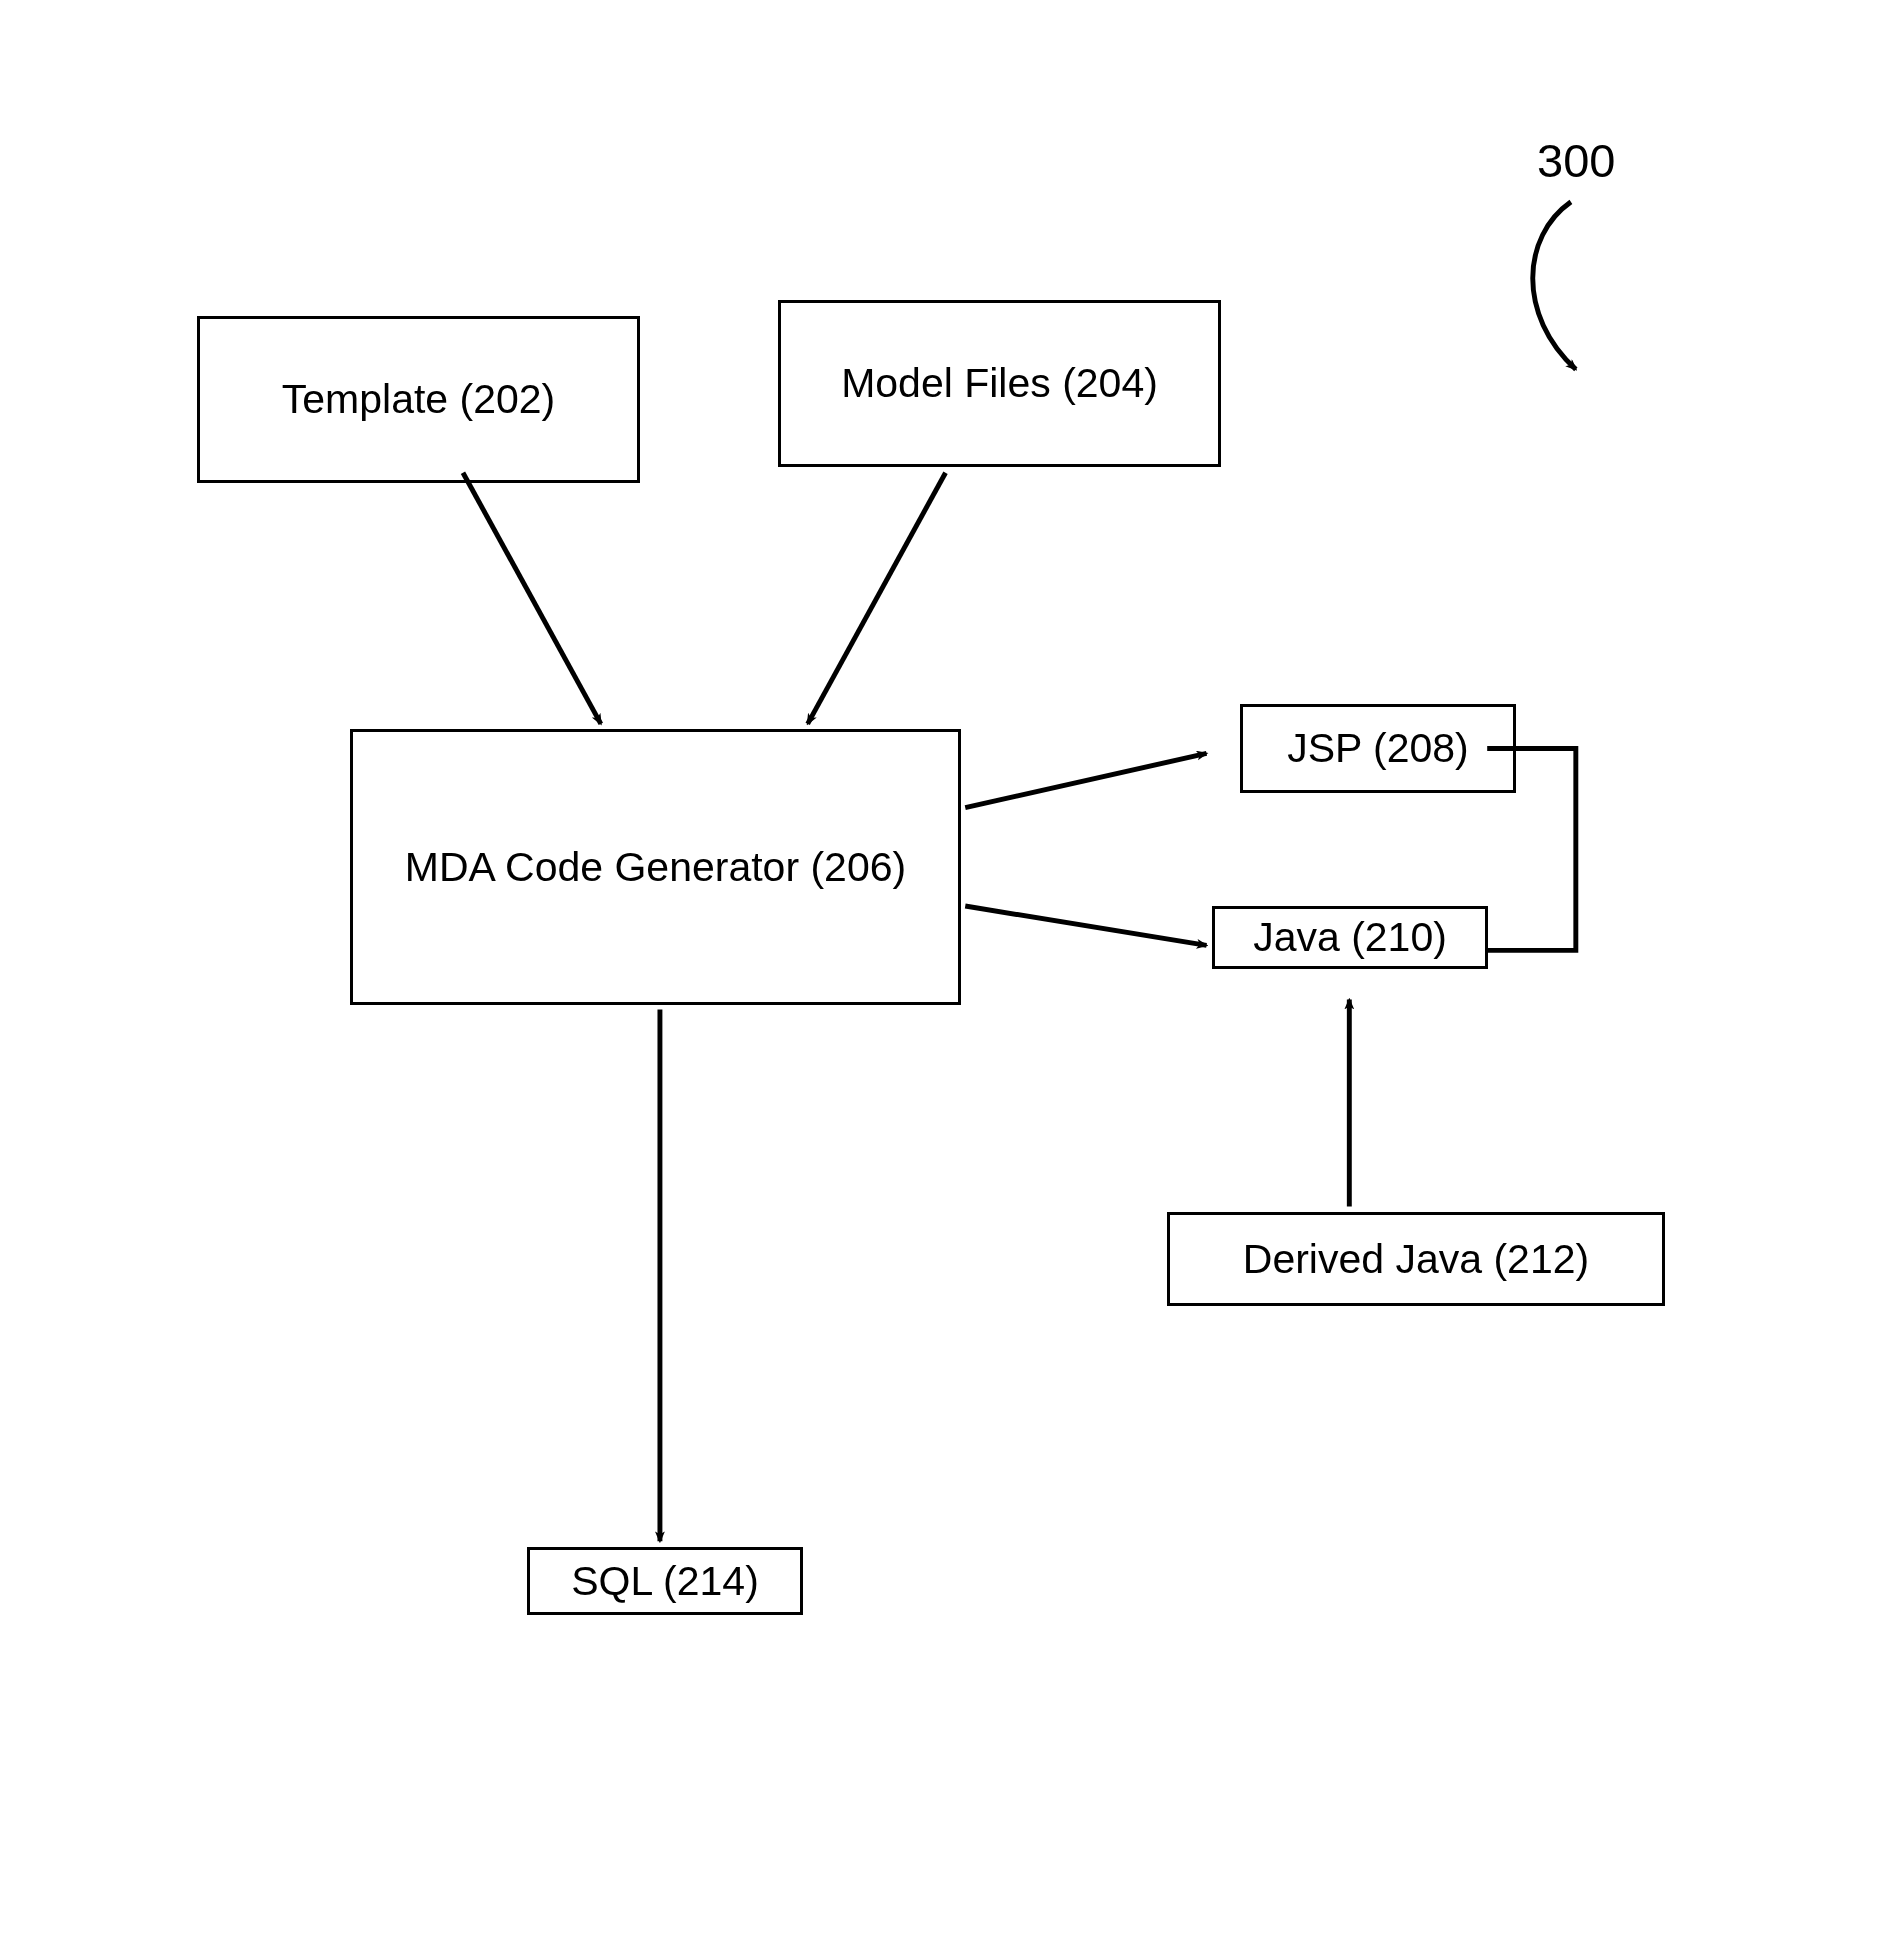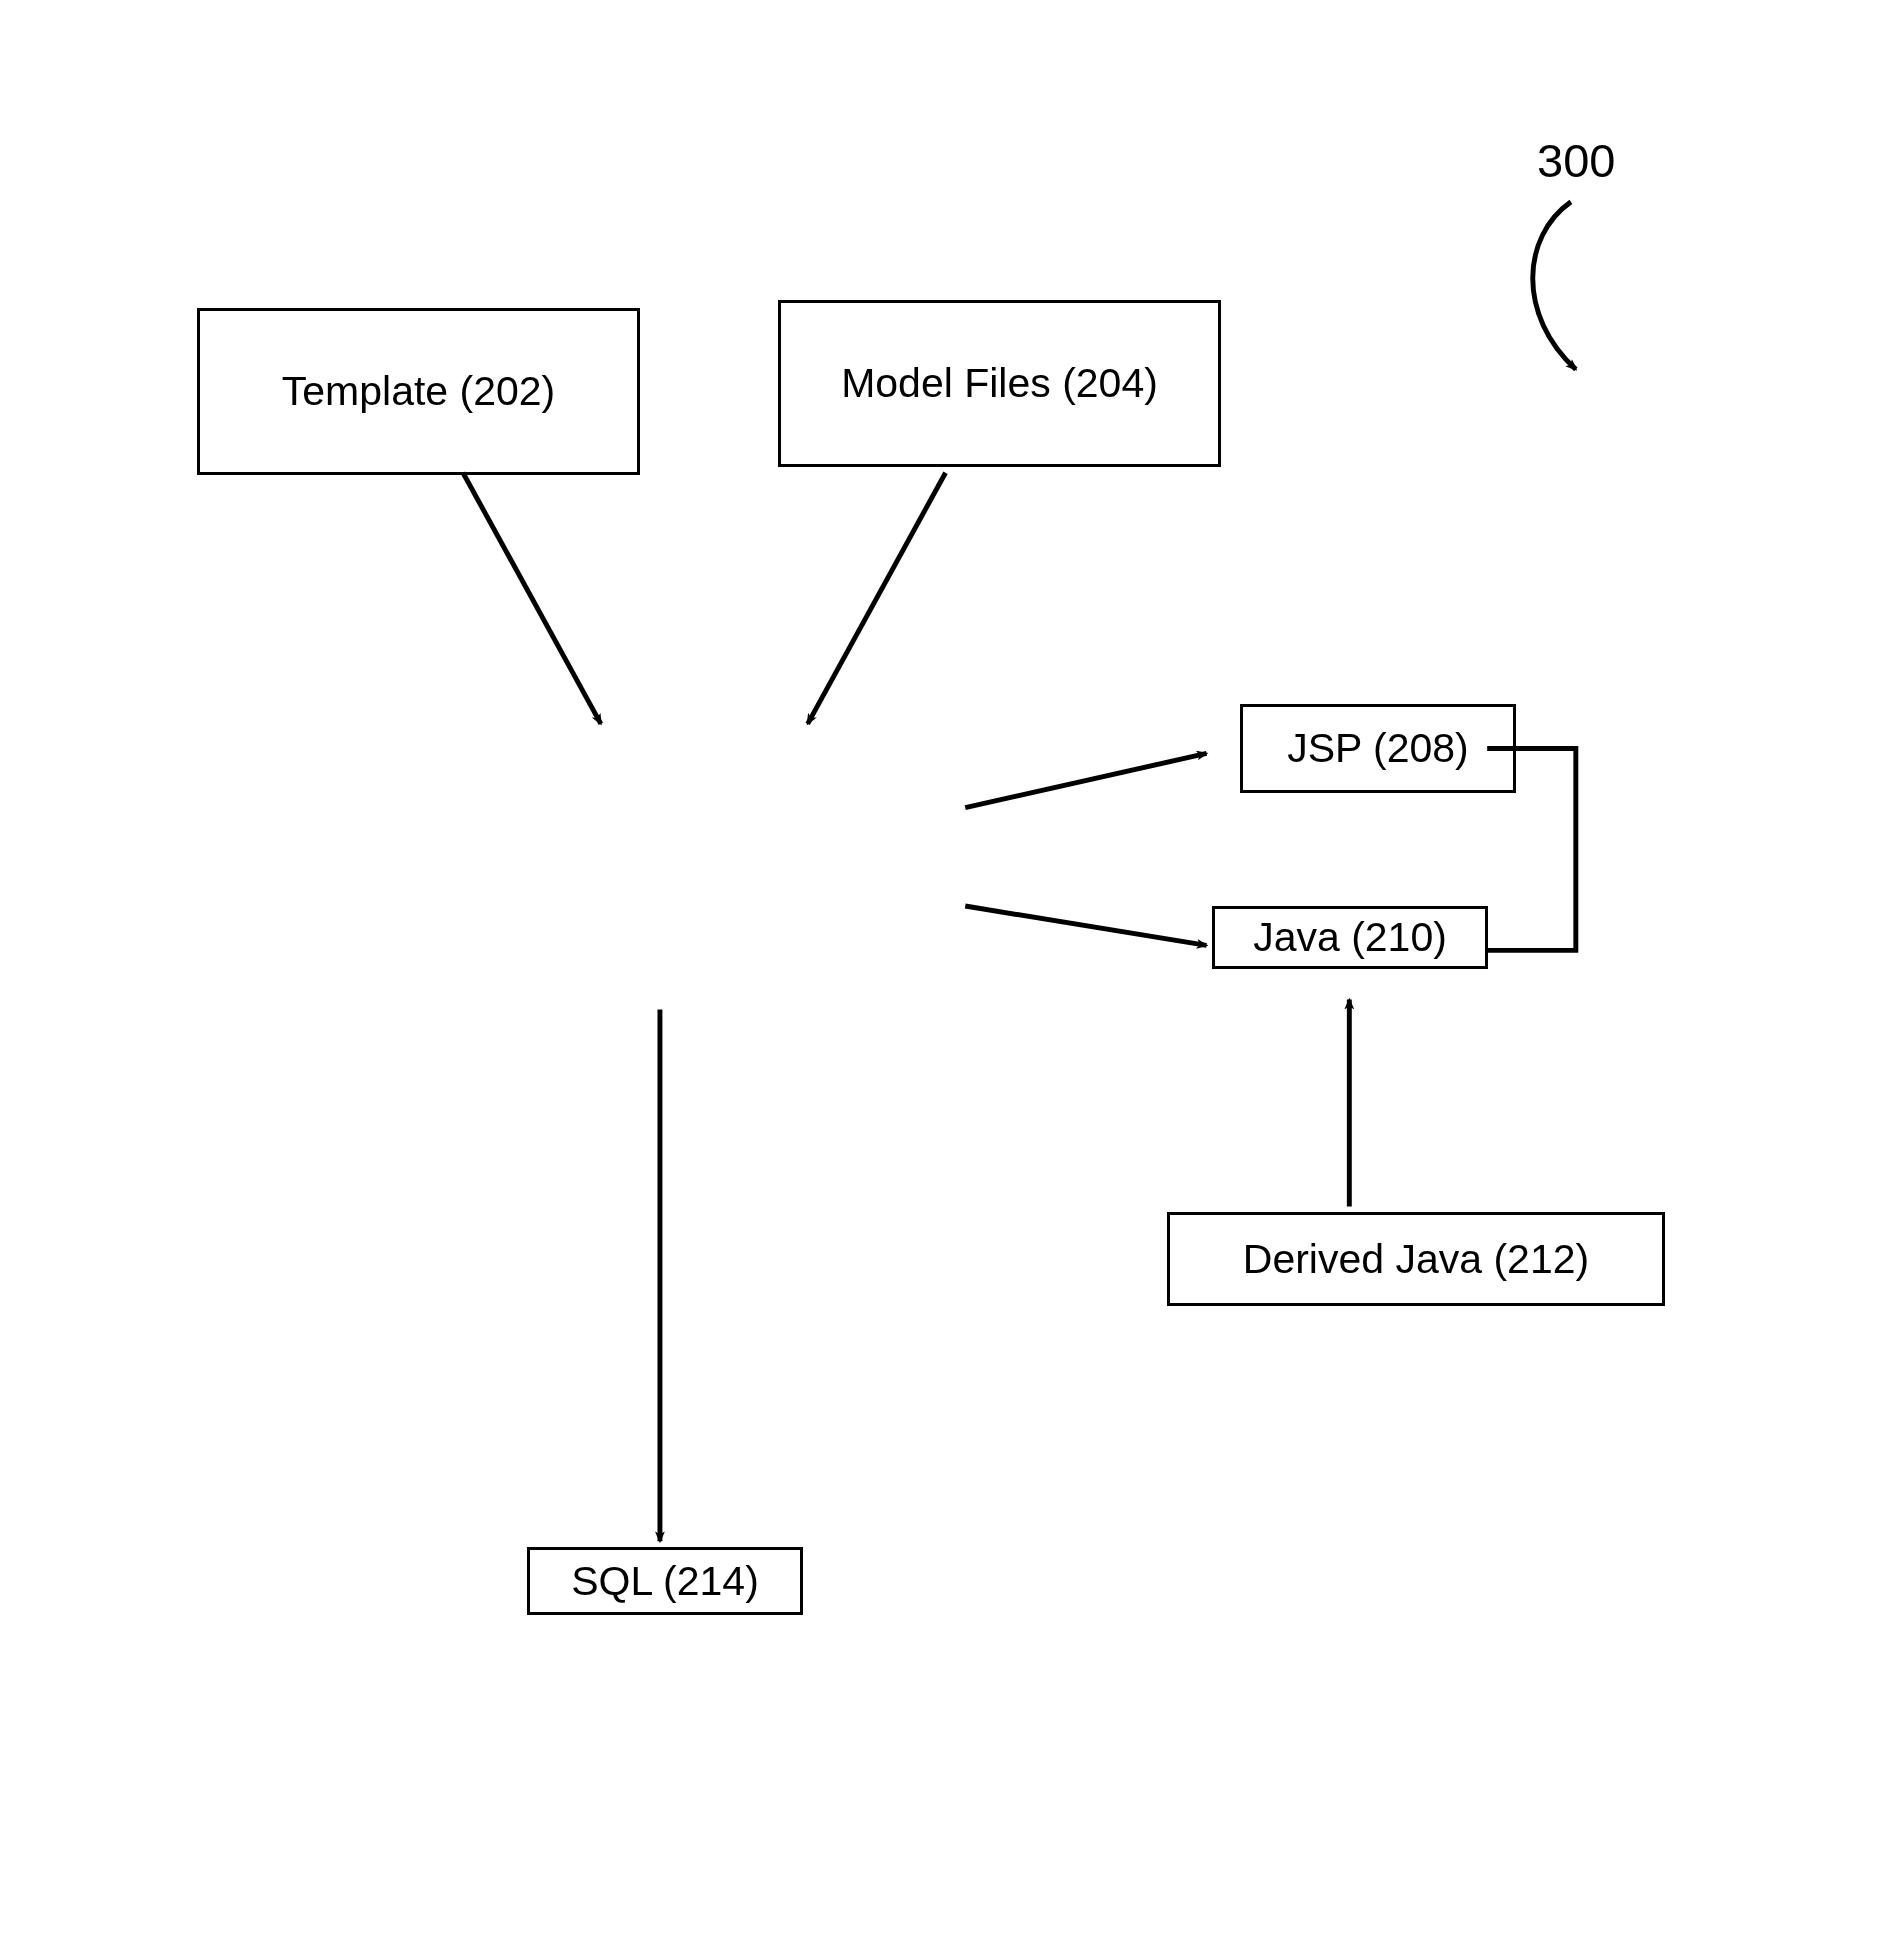--- a/index.html
+++ b/index.html
@@ -39,28 +39,31 @@
     pointer-events: none;
   }
 </style>
 </head>
 <body>
 
 <div class="canvas">
 
   <div class="figure-label" style="left:1537px; top:133px;">300</div>
 
-  <div class="box" style="left:197px; top:308px; width:443px; height:167px;">
+  <div class="box" style="left:197px; top:316px; width:443px; height:167px;">
     <span>Template (202)</span>
   </div>
 
   <div class="box" style="left:778px; top:300px; width:443px; height:167px;">
     <span>Model Files (204)</span>
   </div>
 
+  <div class="box" style="left:350px; top:729px; width:611px; height:276px;">
+    <span>MDA Code Generator (206)</span>
+  </div>
 
   <div class="box" style="left:1240px; top:704px; width:276px; height:89px;">
     <span>JSP (208)</span>
   </div>
 
   <div class="box" style="left:1212px; top:906px; width:276px; height:63px;">
     <span>Java (210)</span>
   </div>
 
   <div class="box" style="left:1167px; top:1212px; width:498px; height:94px;">

